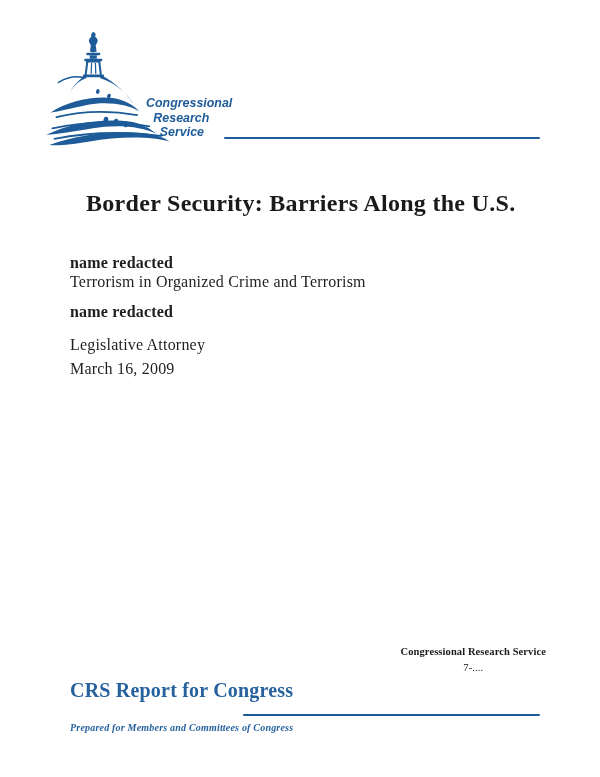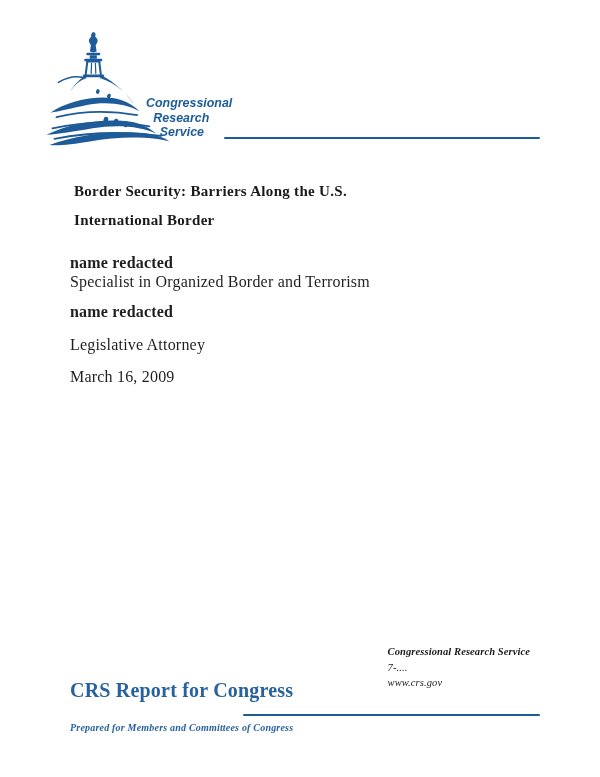--- a/index.html
+++ b/index.html
@@ -19,36 +19,36 @@
   }
   .logo-text .l2 { margin-left:8px; }
   .logo-text .l3 { margin-left:15px; }
   .logo-rule {
     position:absolute; left:224px; top:136.5px; width:316px; height:2.6px;
     background:var(--accent,#1d5b99); border-radius:2px;
   }
 
   
   .title {
-    position:absolute; left:70px; top:173px; width:470px; margin:4px;
-    font-size:15px; line-height:29px; font-weight:bold; letter-spacing:0.3px;
+    position:absolute; left:70px; top:173px; width:470px; margin:16px;
+    font-size:24px; line-height:29px; font-weight:bold; letter-spacing:0.3px;
     color:#1a1a1a;
   }
   .txt { position:absolute; left:70px; white-space:nowrap; font-size:16px; letter-spacing:0.2px;font-family:Liberation Serif, serif; }
   .bold { font-weight:bold; }
   .a1-name { top:254px; }
   .a1-role { top:273px; }
   .a2-name { top:303px; }
   .a2-role { top:322px;margin-top:14px; }
-  .date    { top:368px;text-align:center; }
+  .date    { top:360px;text-align:center; }
 
   
   .info-block {
-    position:absolute; right:70px; top:644px; text-align:left;
-    font-size:10.5px; line-height:15.5px; letter-spacing:0.1px; color:#1a1a1a;font-style:italic;
+    position:absolute; right:54px; top:644px; text-align:center;
+    font-size:10.5px; line-height:15.5px; letter-spacing:0.1px; color:#1a1a1a;
   }
   .info-block .org { font-weight:bold; }
 
   
   .banner-title {
     position:absolute; left:70px; top:683px; white-space:nowrap;
     font-size:20px; line-height:15px; font-weight:bold; letter-spacing:0.2px;
     color:var(--footer-blue,#27629f);
   }
   .banner-rule {
@@ -113,33 +113,31 @@
 
   <div class="logo-text">
     <div class="l1">Congressional</div>
     <div class="l2">Research</div>
     <div class="l3">Service</div>
   </div>
   <div class="logo-rule"></div>
 
   <h1 class="title">
     <span>Border Security: Barriers Along the U.S.</span><br>
-    <span>International Border</span>
   </h1>
 
   <div class="txt bold a1-name">name redacted</div>
-  <div class="txt a1-role">Specialist in Organized Border and Terrorism</div>
+  <div class="txt a1-role">Terrorism in Organized Crime and Terrorism</div>
   <div class="txt bold a2-name">name redacted</div>
   <div class="txt a2-role">Legislative Attorney</div>
 
   <div class="txt date">March 16, 2009</div>
 
   <div class="info-block">
     <div class="org">Congressional Research Service</div>
     <div>7-....</div>
-    <div>www.crs.gov</div>
   </div>
 
   <div class="banner-title">CRS Report for Congress</div>
   <div class="banner-rule"></div>
   <div class="banner-subtitle">Prepared for Members and Committees of Congress</div>
 
 </div>
 
 </body></html>

